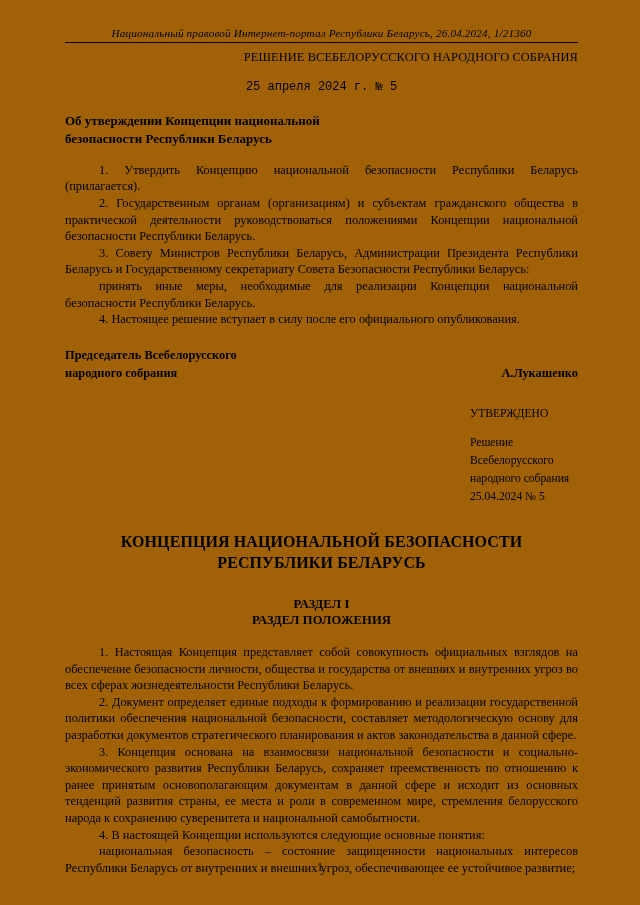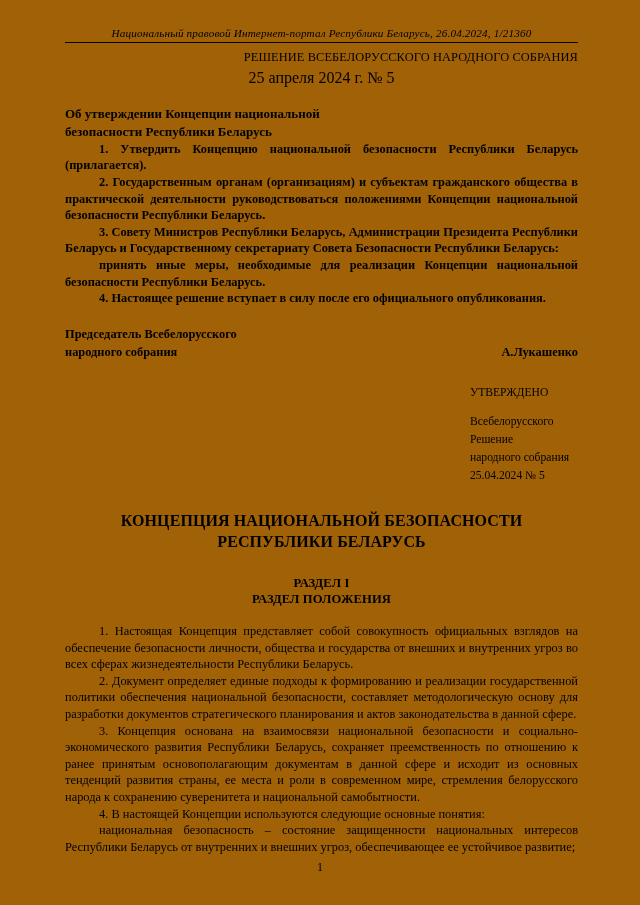--- a/index.html
+++ b/index.html
@@ -42,38 +42,39 @@
 
   
   .decree-title {
     margin-top: 7px;
     text-align: right;
     font-size: 12.4px;
     line-height: 1.25;
     letter-spacing: 0.1px;
   }
   .decree-date {
-    margin-top: 2px;
-    text-align: center;
-    font-size: 16px;
+    margin-top: 14px;
+    text-align: center;
+    font-size: 12px;
     line-height: 1.25;
+    font-family: Liberation Mono, monospace;
   }
 
   
   .subject {
     margin-top: 17px;
     font-weight: bold;
     font-size: 13px;
     line-height: 1.38;
     text-align: left;
   }
 
   
   .body-block {
-    font-weight: bold;
+    margin-top: 14px;
   }
   p.para {
     margin: 0;
     font-size: 12.4px;
     line-height: 1.34;
     text-align: justify;
     text-indent: 34px;
     text-justify: inter-word;
   }
 
@@ -166,22 +167,22 @@
     <div class="signature">
       <div>Председатель Всебелорусского</div>
       <div class="sig-row">
         <span>народного собрания</span>
         <span>А.Лукашенко</span>
       </div>
     </div>
 
     <div class="approval">
       <div class="appr-head">УТВЕРЖДЕНО</div>
+      <div class="appr-line">Решение</div>
       <div class="appr-line">Всебелорусского</div>
-      <div class="appr-line">Решение</div>
       <div class="appr-line">народного собрания</div>
       <div class="appr-line">25.04.2024 № 5</div>
     </div>
 
     <div class="concept-title">
       <div>КОНЦЕПЦИЯ НАЦИОНАЛЬНОЙ БЕЗОПАСНОСТИ</div>
       <div>РЕСПУБЛИКИ БЕЛАРУСЬ</div>
     </div>
 
     <div class="section-head">

